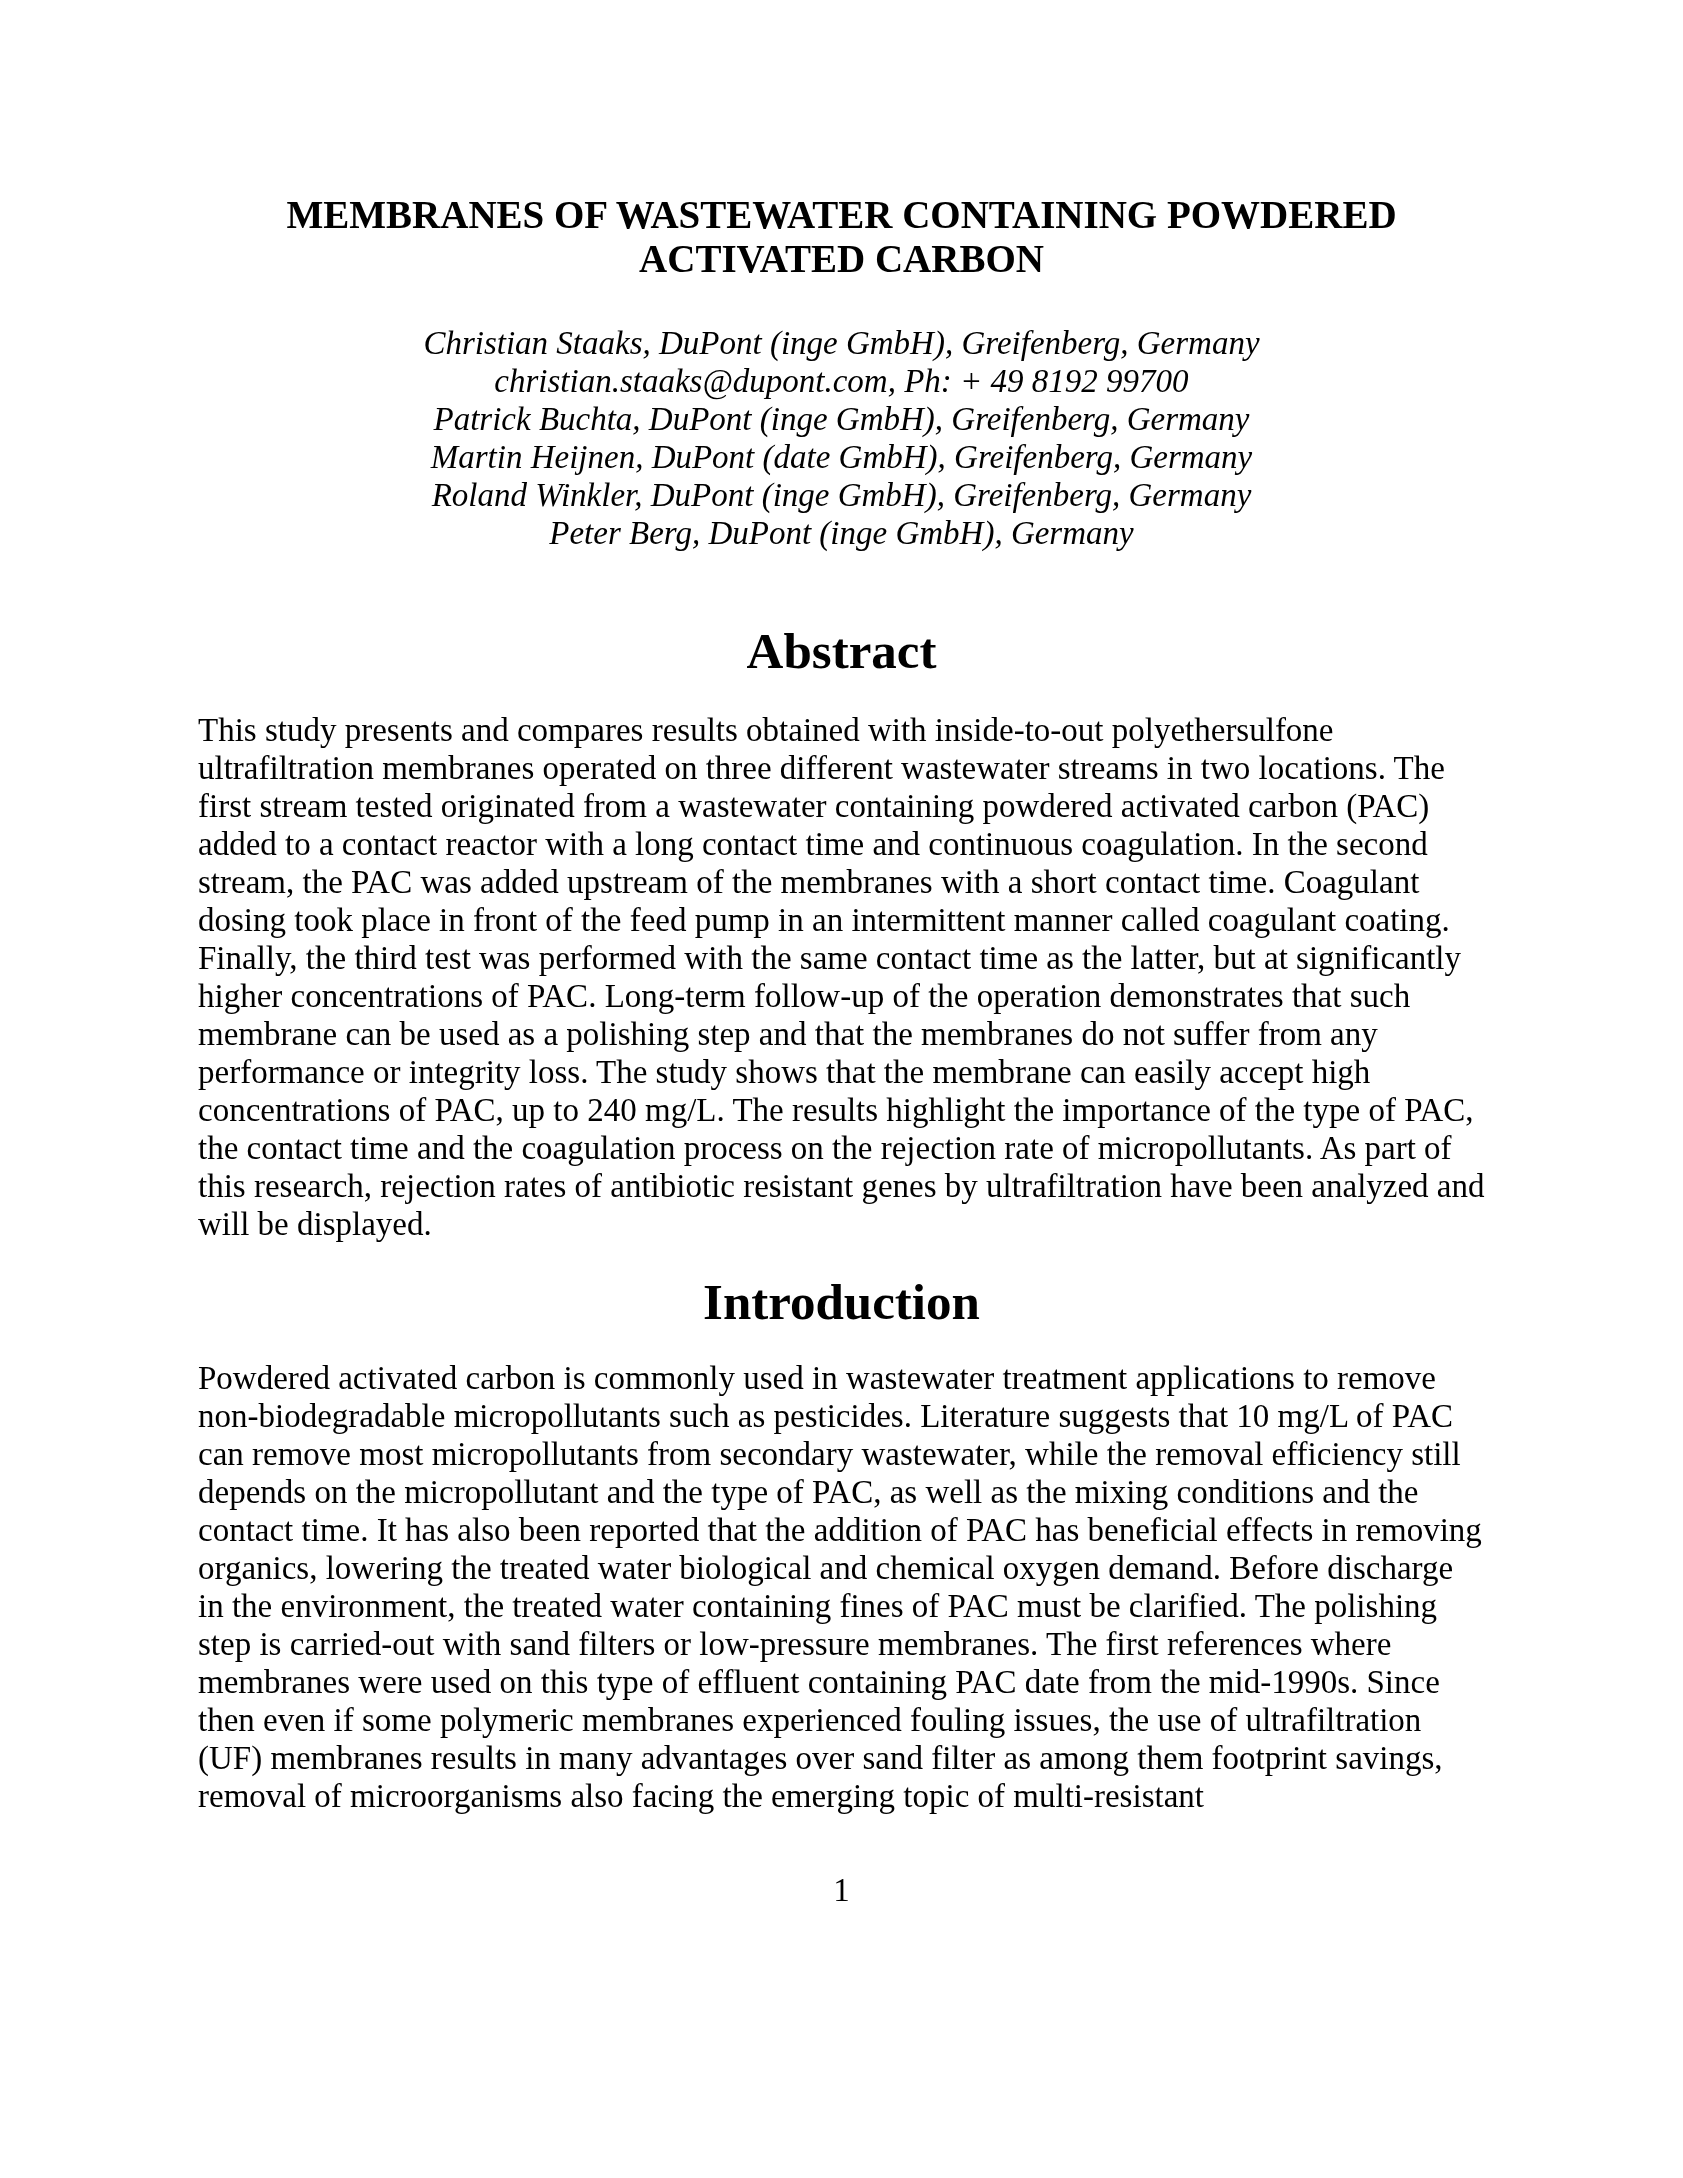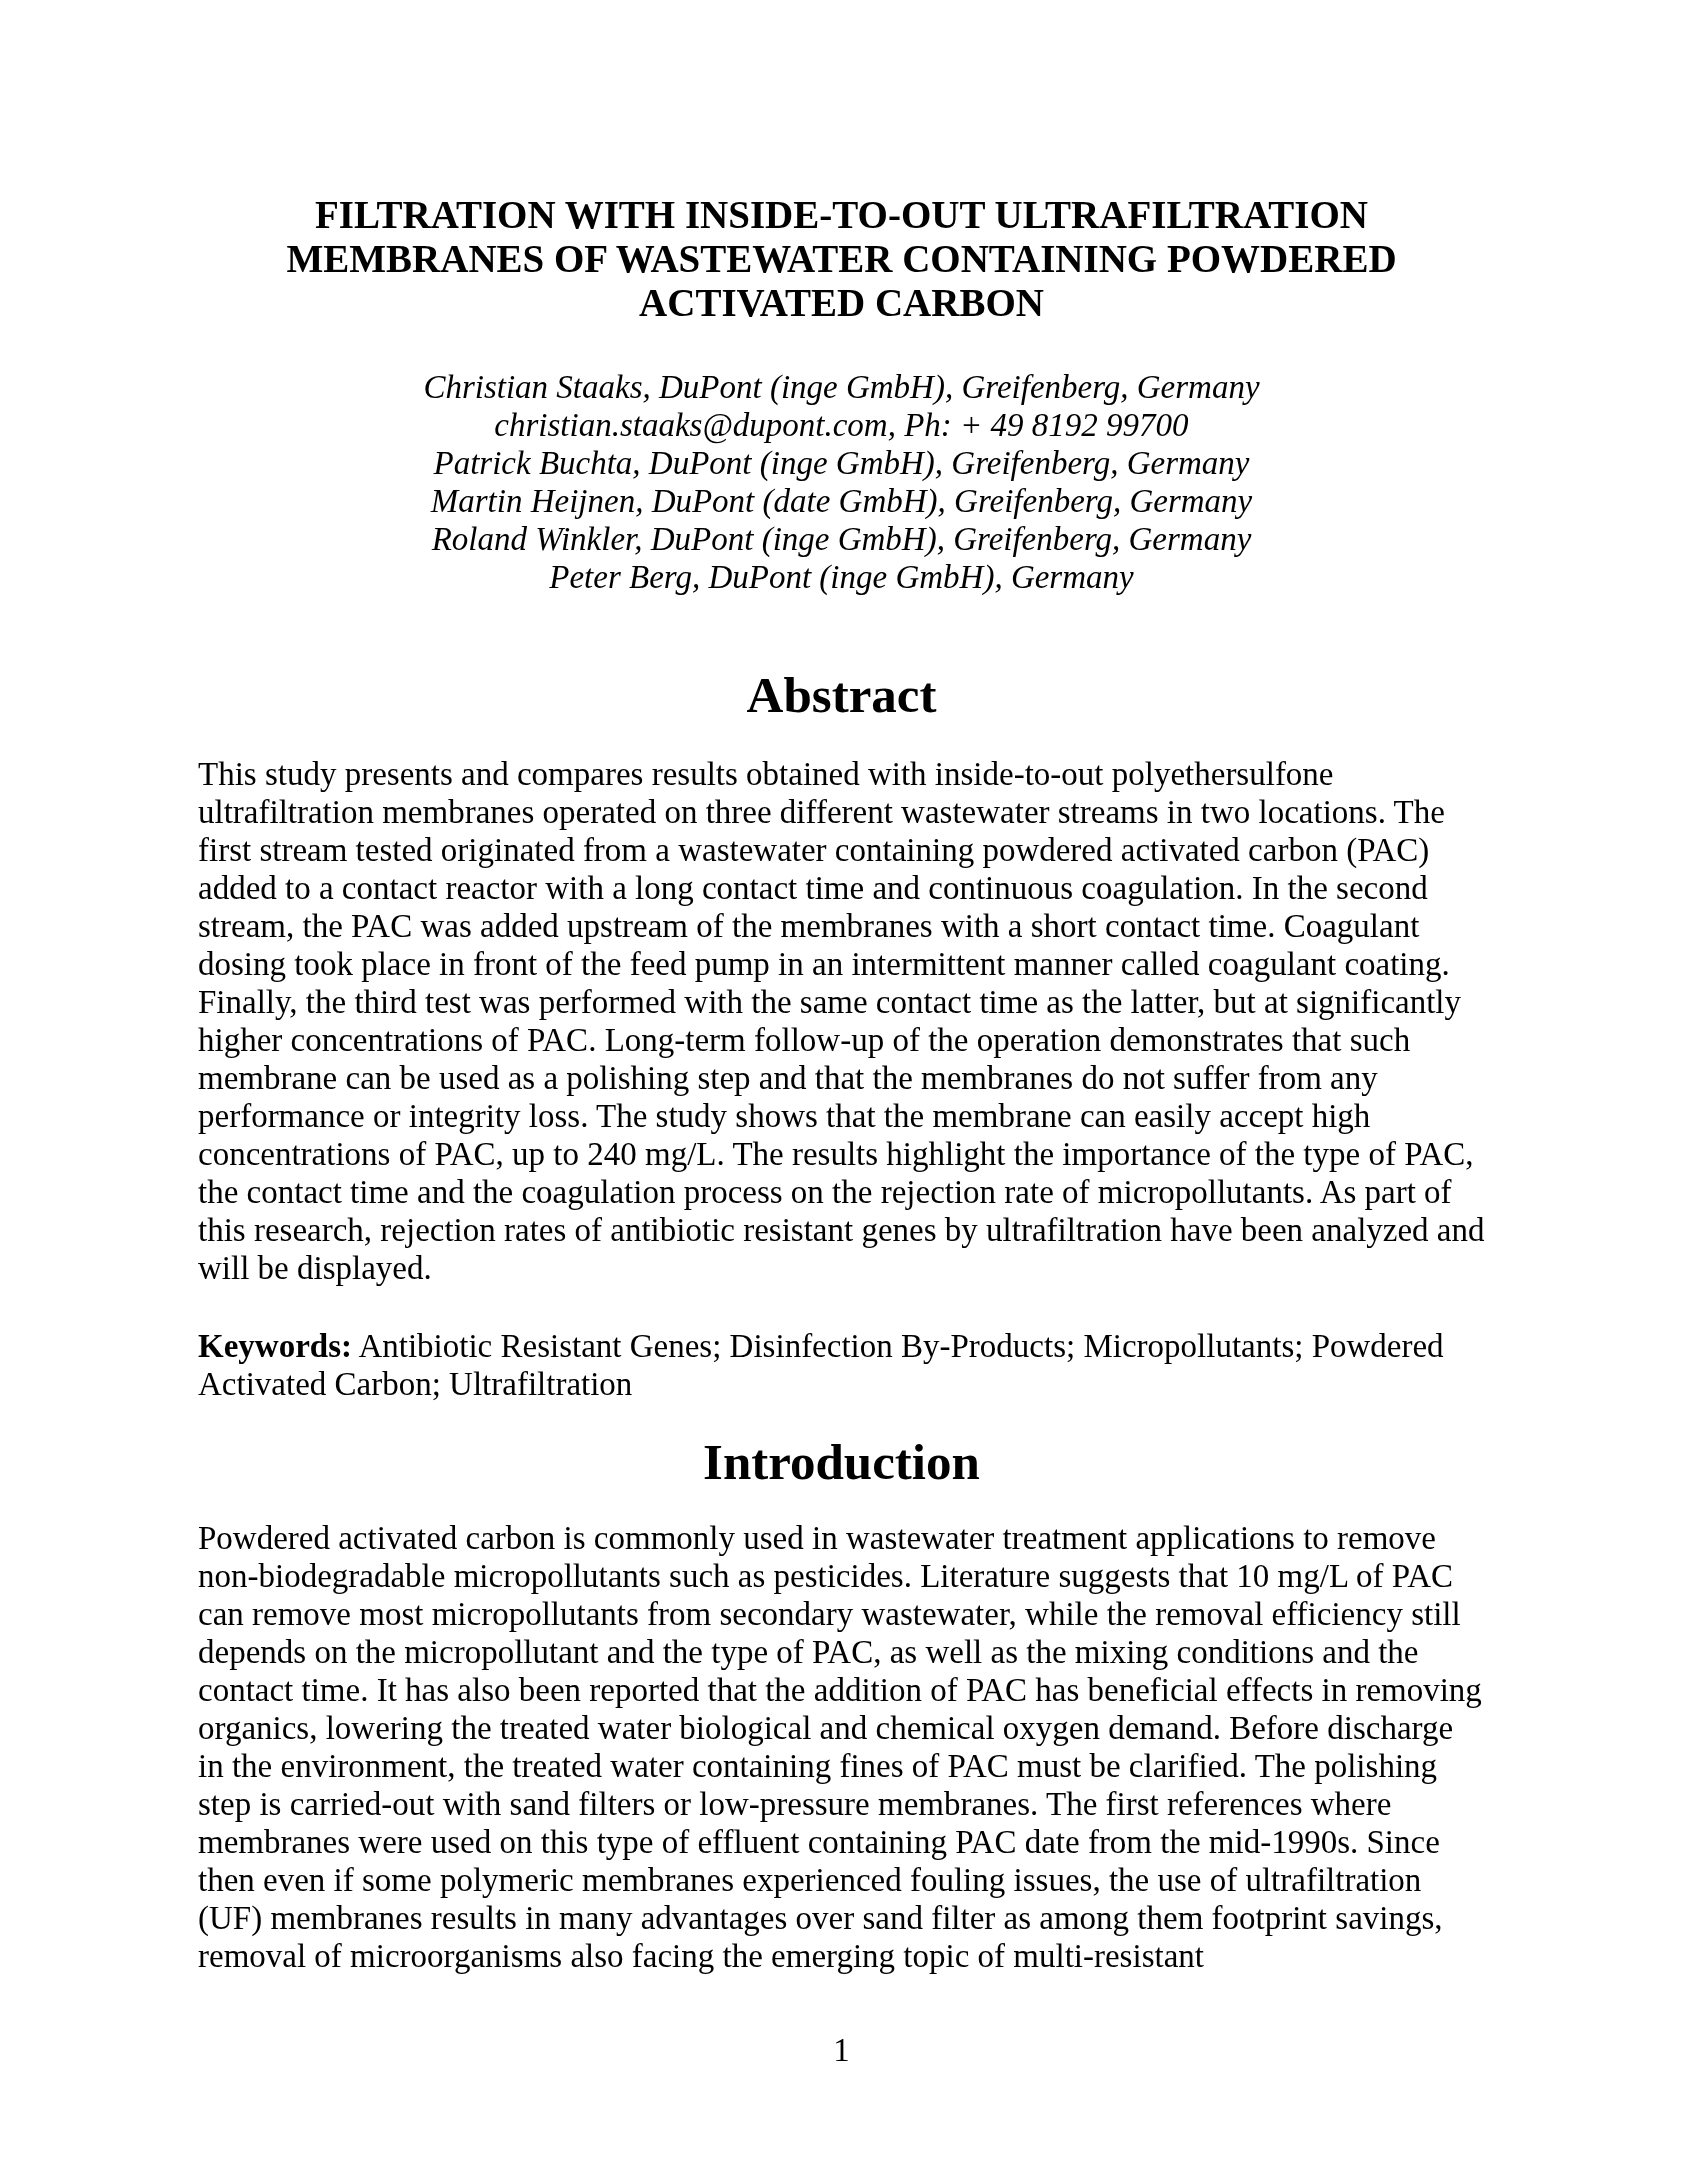--- a/index.html
+++ b/index.html
@@ -61,39 +61,37 @@
     line-height: 38px;
     text-align: center;
   }
 </style>
 </head>
 <body>
 
 <div class="page">
 
   <div class="title-block">
-    <div>FILTRATION WITH INSIDE-TO-OUT ULTRAFILTRATION</div>
     <div>MEMBRANES OF WASTEWATER CONTAINING POWDERED</div>
     <div>ACTIVATED CARBON</div>
   </div>
 
   <div class="authors-block">
     <div>Christian Staaks, DuPont (inge GmbH), Greifenberg, Germany</div>
     <div>christian.staaks@dupont.com, Ph: + 49 8192 99700</div>
     <div>Patrick Buchta, DuPont (inge GmbH), Greifenberg, Germany</div>
     <div>Martin Heijnen, DuPont (date GmbH), Greifenberg, Germany</div>
     <div>Roland Winkler, DuPont (inge GmbH), Greifenberg, Germany</div>
     <div>Peter Berg, DuPont (inge GmbH), Germany</div>
   </div>
 
   <div class="section-heading abstract-heading">Abstract</div>
 
   <p class="body-paragraph">This study presents and compares results obtained with inside-to-out polyethersulfone ultrafiltration membranes operated on three different wastewater streams in two locations. The first stream tested originated from a wastewater containing powdered activated carbon (PAC) added to a contact reactor with a long contact time and continuous coagulation. In the second stream, the PAC was added upstream of the membranes with a short contact time. Coagulant dosing took place in front of the feed pump in an intermittent manner called coagulant coating. Finally, the third test was performed with the same contact time as the latter, but at significantly higher concentrations of PAC. Long-term follow-up of the operation demonstrates that such membrane can be used as a polishing step and that the membranes do not suffer from any performance or integrity loss. The study shows that the membrane can easily accept high concentrations of PAC, up to 240 mg/L. The results highlight the importance of the type of PAC, the contact time and the coagulation process on the rejection rate of micropollutants. As part of this research, rejection rates of antibiotic resistant genes by ultrafiltration have been analyzed and will be displayed.</p>
 
-  <p class="keywords-paragraph"><b>Keywords:</b> <span>Antibiotic Resistant Genes; Disinfection By-Products; Micropollutants; Powdered Activated Carbon; Ultrafiltration</span></p>
 
   <div class="section-heading introduction-heading">Introduction</div>
 
   <p class="body-paragraph intro-paragraph">Powdered activated carbon is commonly used in wastewater treatment applications to remove non-biodegradable micropollutants such as pesticides. Literature suggests that 10 mg/L of PAC can remove most micropollutants from secondary wastewater, while the removal efficiency still depends on the micropollutant and the type of PAC, as well as the mixing conditions and the contact time. It has also been reported that the addition of PAC has beneficial effects in removing organics, lowering the treated water biological and chemical oxygen demand. Before discharge in the environment, the treated water containing fines of PAC must be clarified. The polishing step is carried-out with sand filters or low-pressure membranes. The first references where membranes were used on this type of effluent containing PAC date from the mid-1990s. Since then even if some polymeric membranes experienced fouling issues, the use of ultrafiltration (UF) membranes results in many advantages over sand filter as among them footprint savings, removal of microorganisms also facing the emerging topic of multi-resistant</p>
 
   <div class="page-number">1</div>
 
 </div>
 
 

